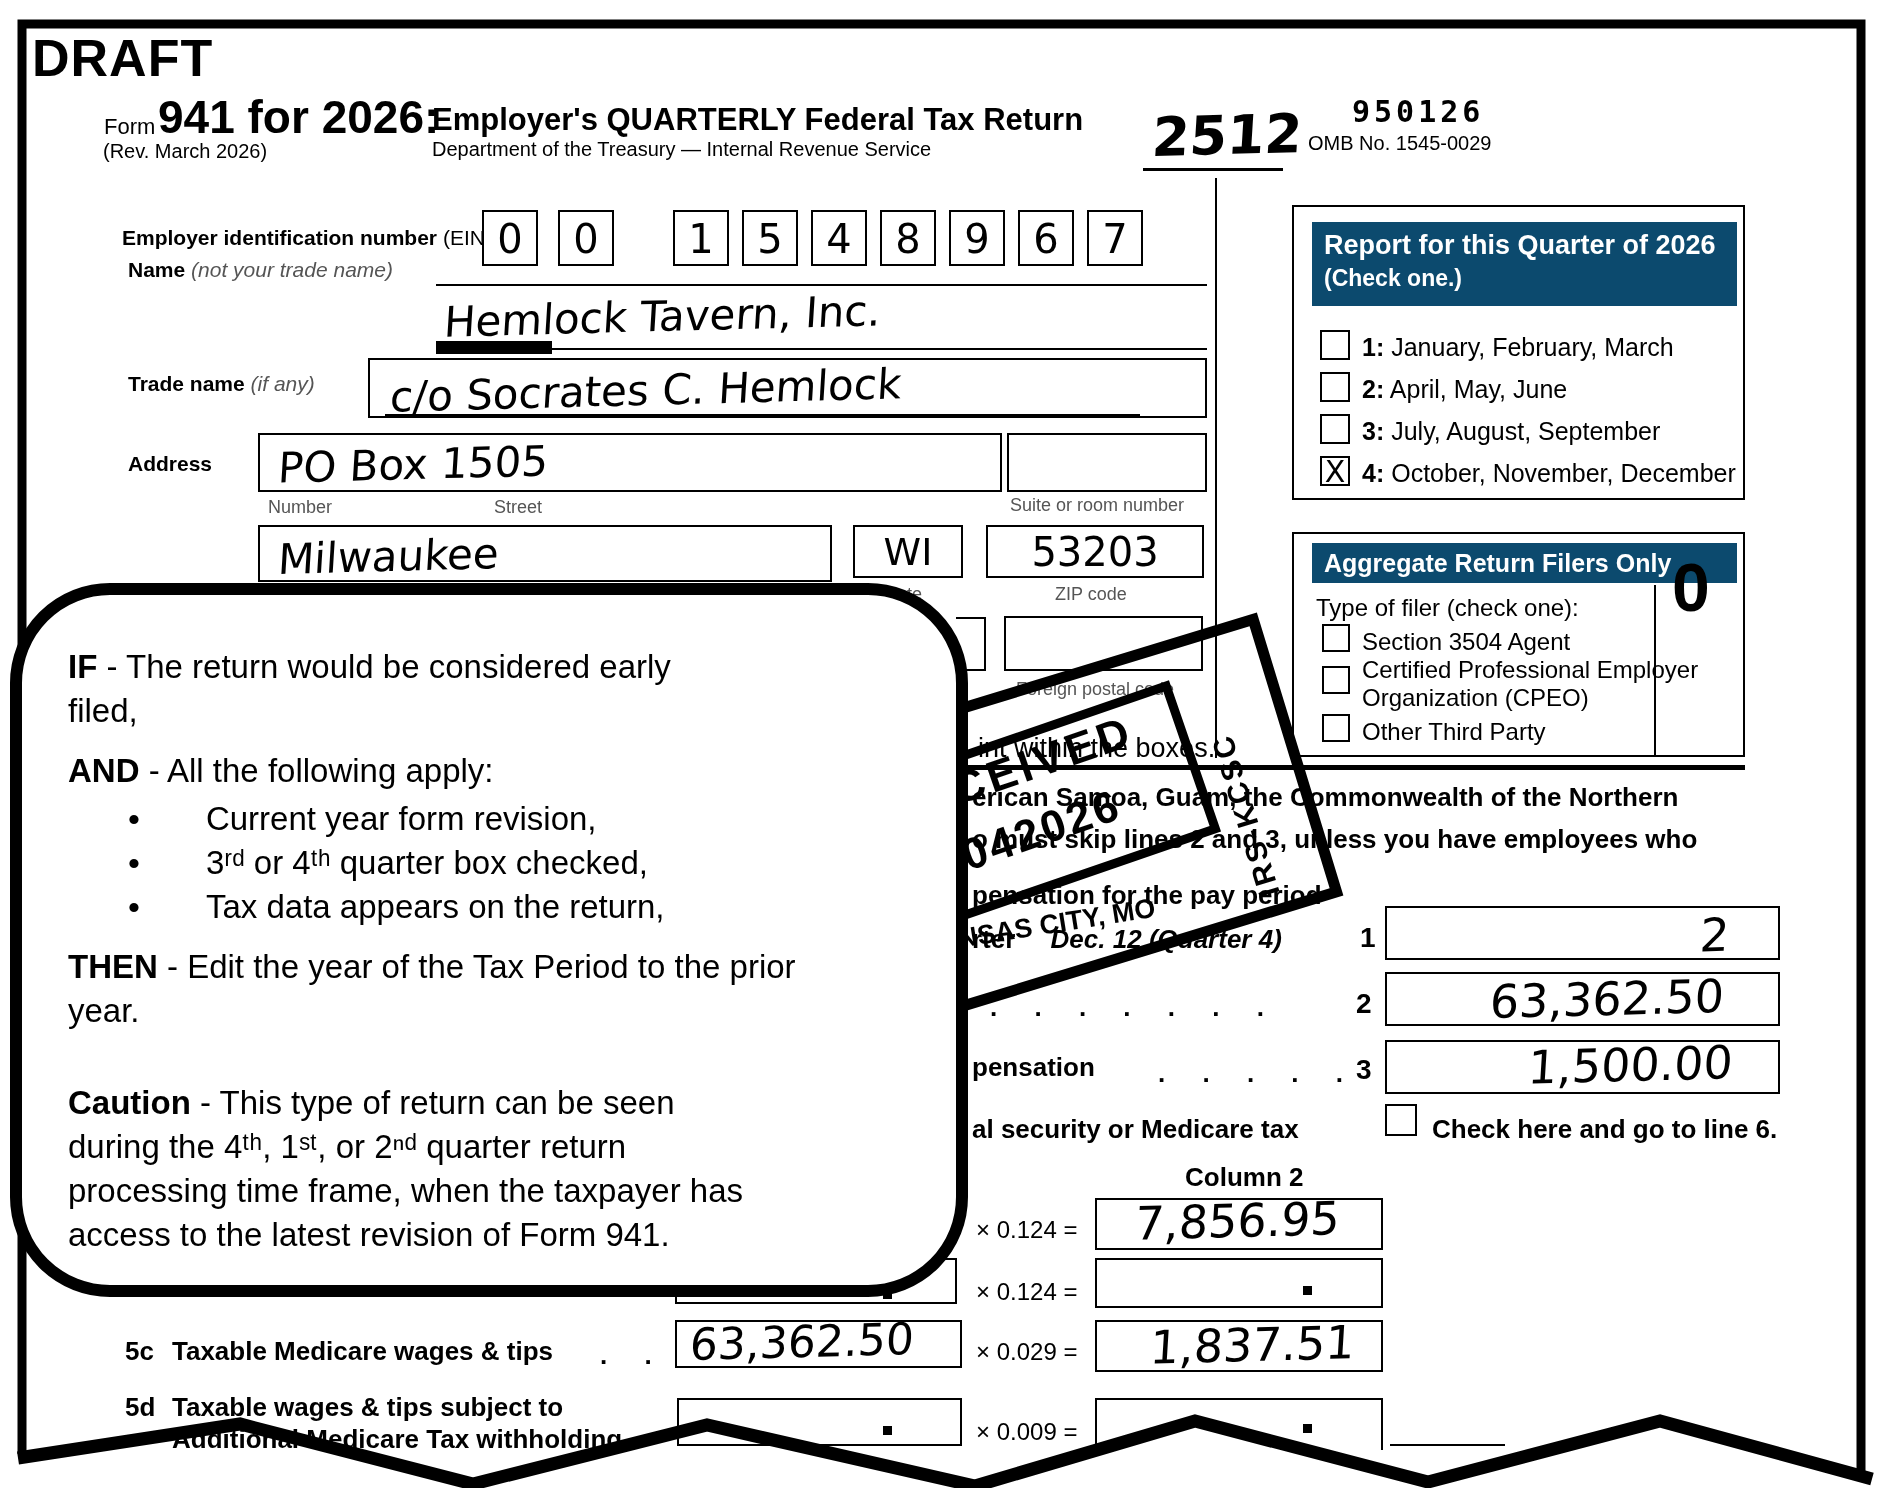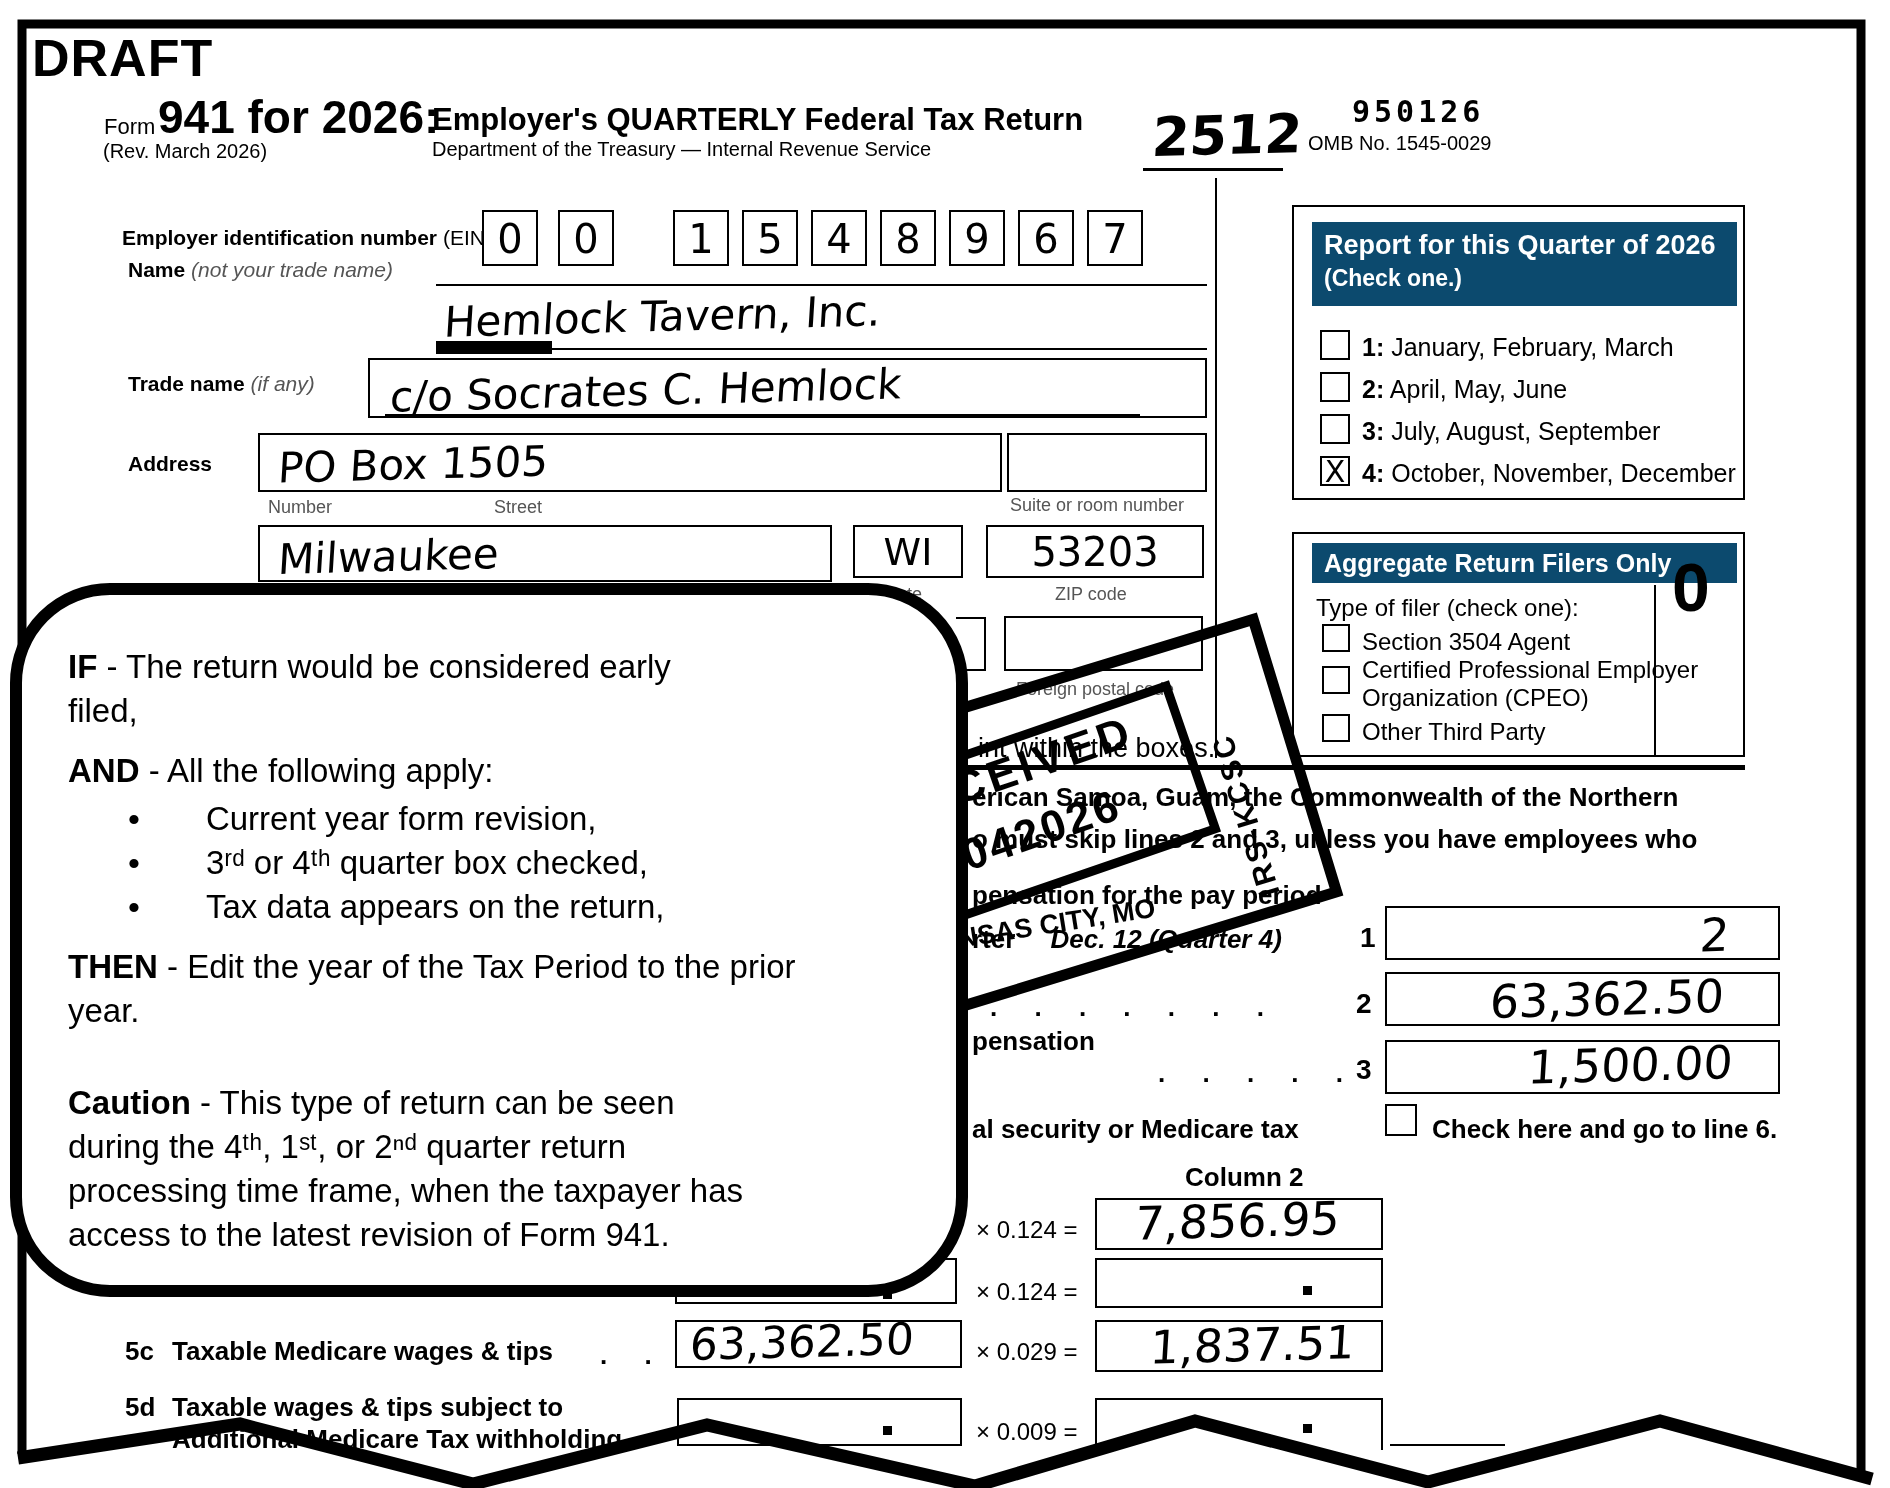--- a/index.html
+++ b/index.html
@@ -152,21 +152,21 @@
   </div>
   <div class="abs b" style="left:1360px;top:922px;font-size:28px">1</div>
   <div class="box" style="left:1385px;top:906px;width:395px;height:54px"></div>
   <div class="abs hand" style="left:1700px;top:908px;font-size:46px">2</div>
 
   <div class="dots" style="left:990px;top:992px">. . . . . . .</div>
   <div class="abs b" style="left:1356px;top:988px;font-size:28px">2</div>
   <div class="box" style="left:1385px;top:972px;width:395px;height:54px"></div>
   <div class="abs hand" style="left:1490px;top:972px;font-size:46px">63,362.50</div>
 
-  <div class="frag" style="left:972px;top:1026px">pensation</div>
+  <div class="frag" style="left:972px;top:1052px">pensation</div>
   <div class="dots" style="left:1158px;top:1058px">. . . . .</div>
   <div class="abs b" style="left:1356px;top:1054px;font-size:28px">3</div>
   <div class="box" style="left:1385px;top:1040px;width:395px;height:54px"></div>
   <div class="abs hand" style="left:1528px;top:1038px;font-size:46px">1,500.00</div>
 
   <div class="frag" style="left:972px;top:1114px">al security or Medicare tax</div>
   <div class="cb" style="left:1385px;top:1104px;width:32px;height:32px"></div>
   <div class="frag" style="left:1432px;top:1114px">Check here and go to line 6.</div>
 
   <div class="abs b" style="left:1185px;top:1162px;font-size:26px">Column 2</div>

